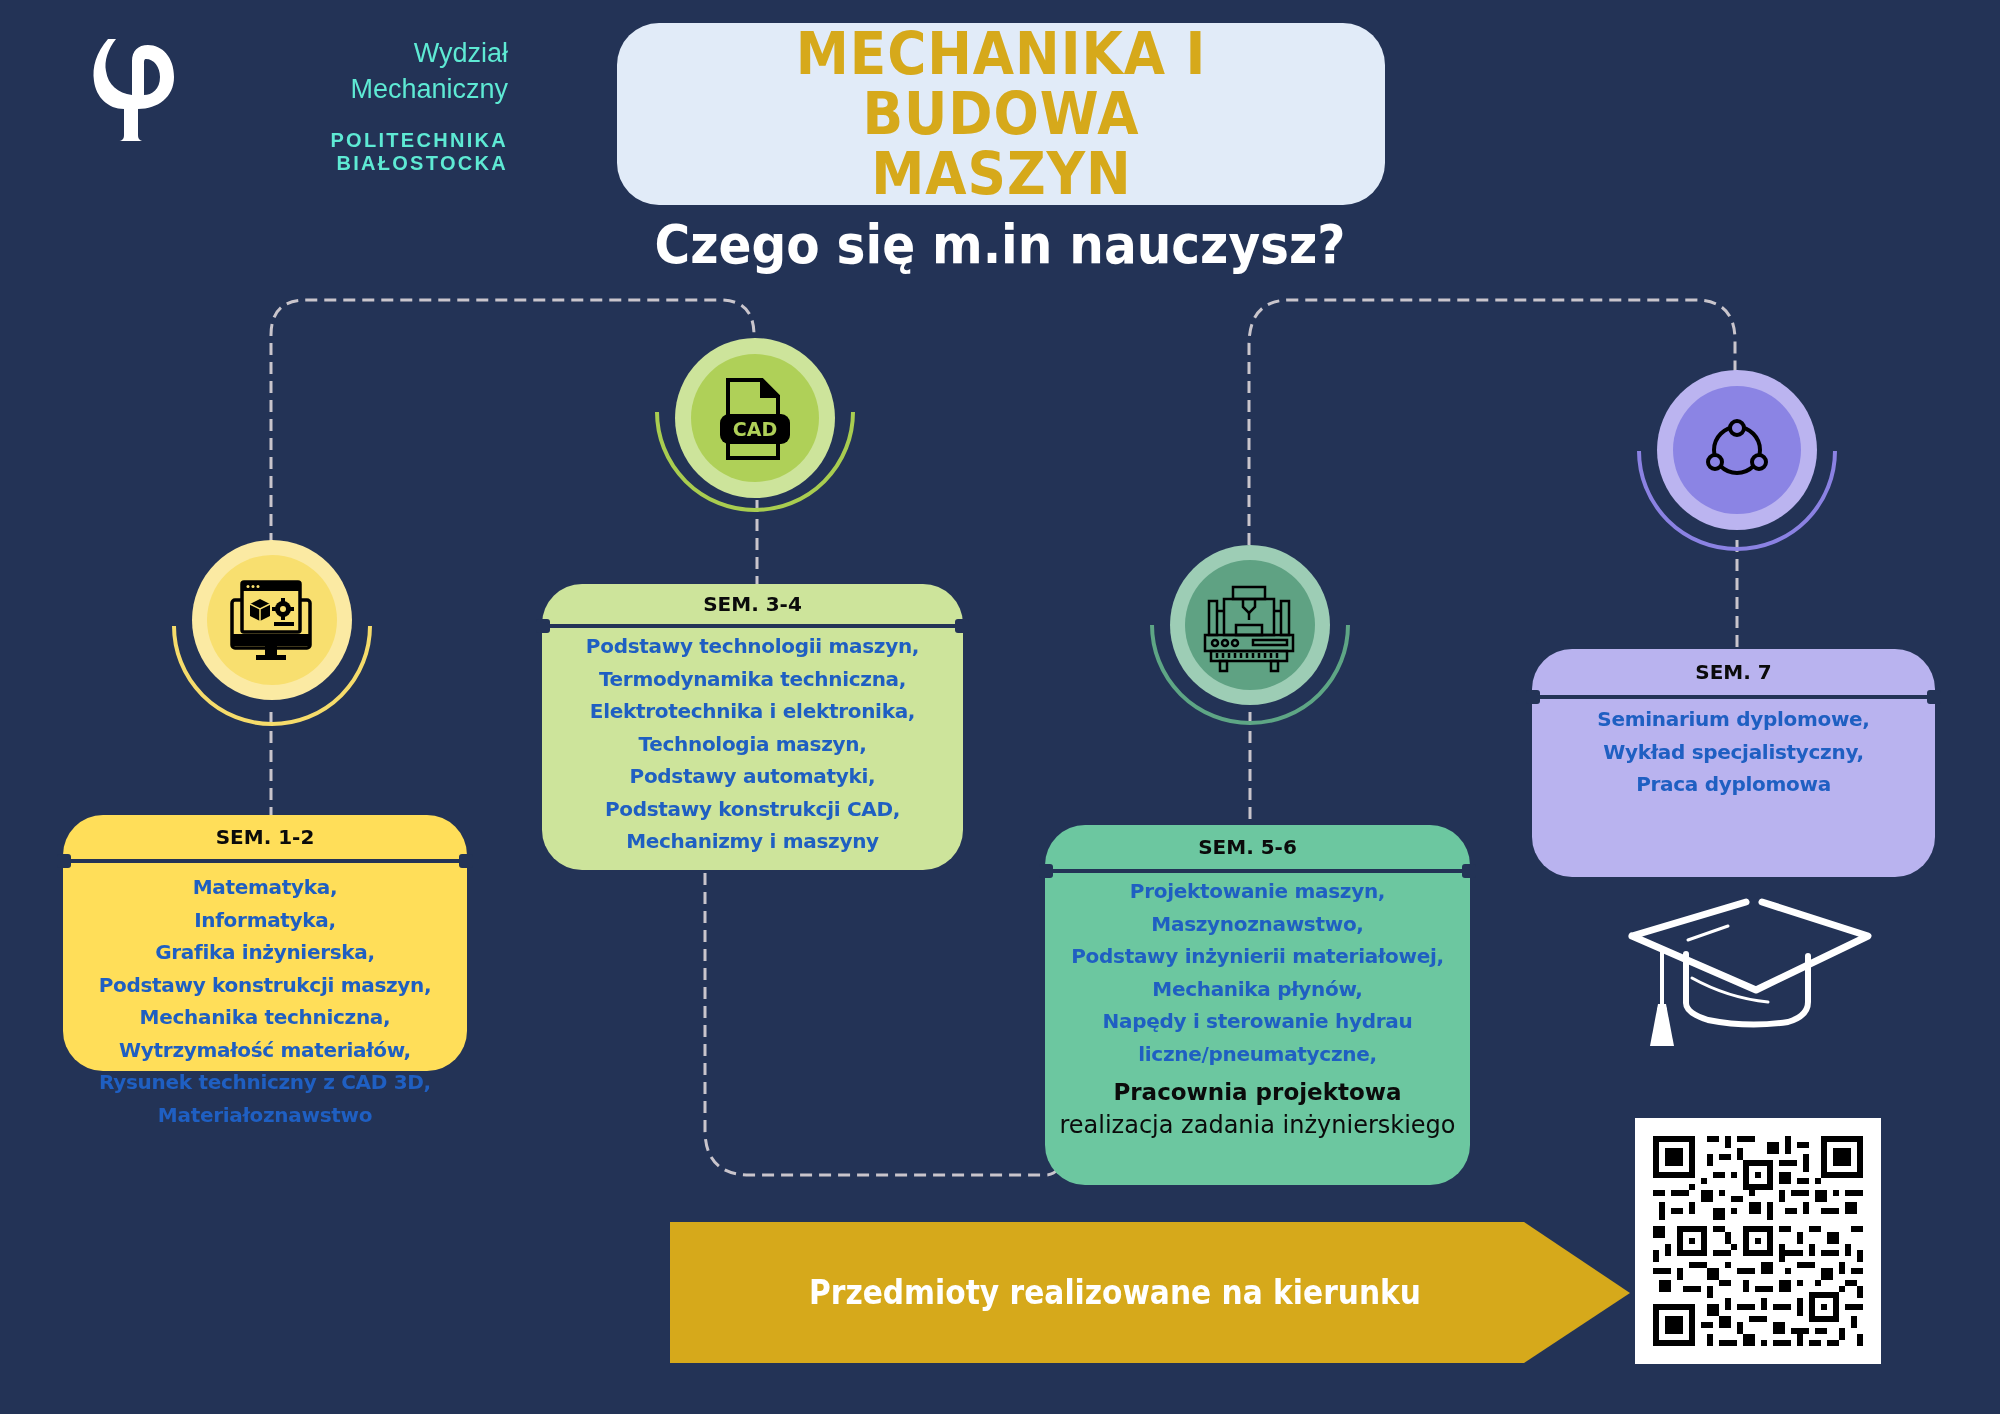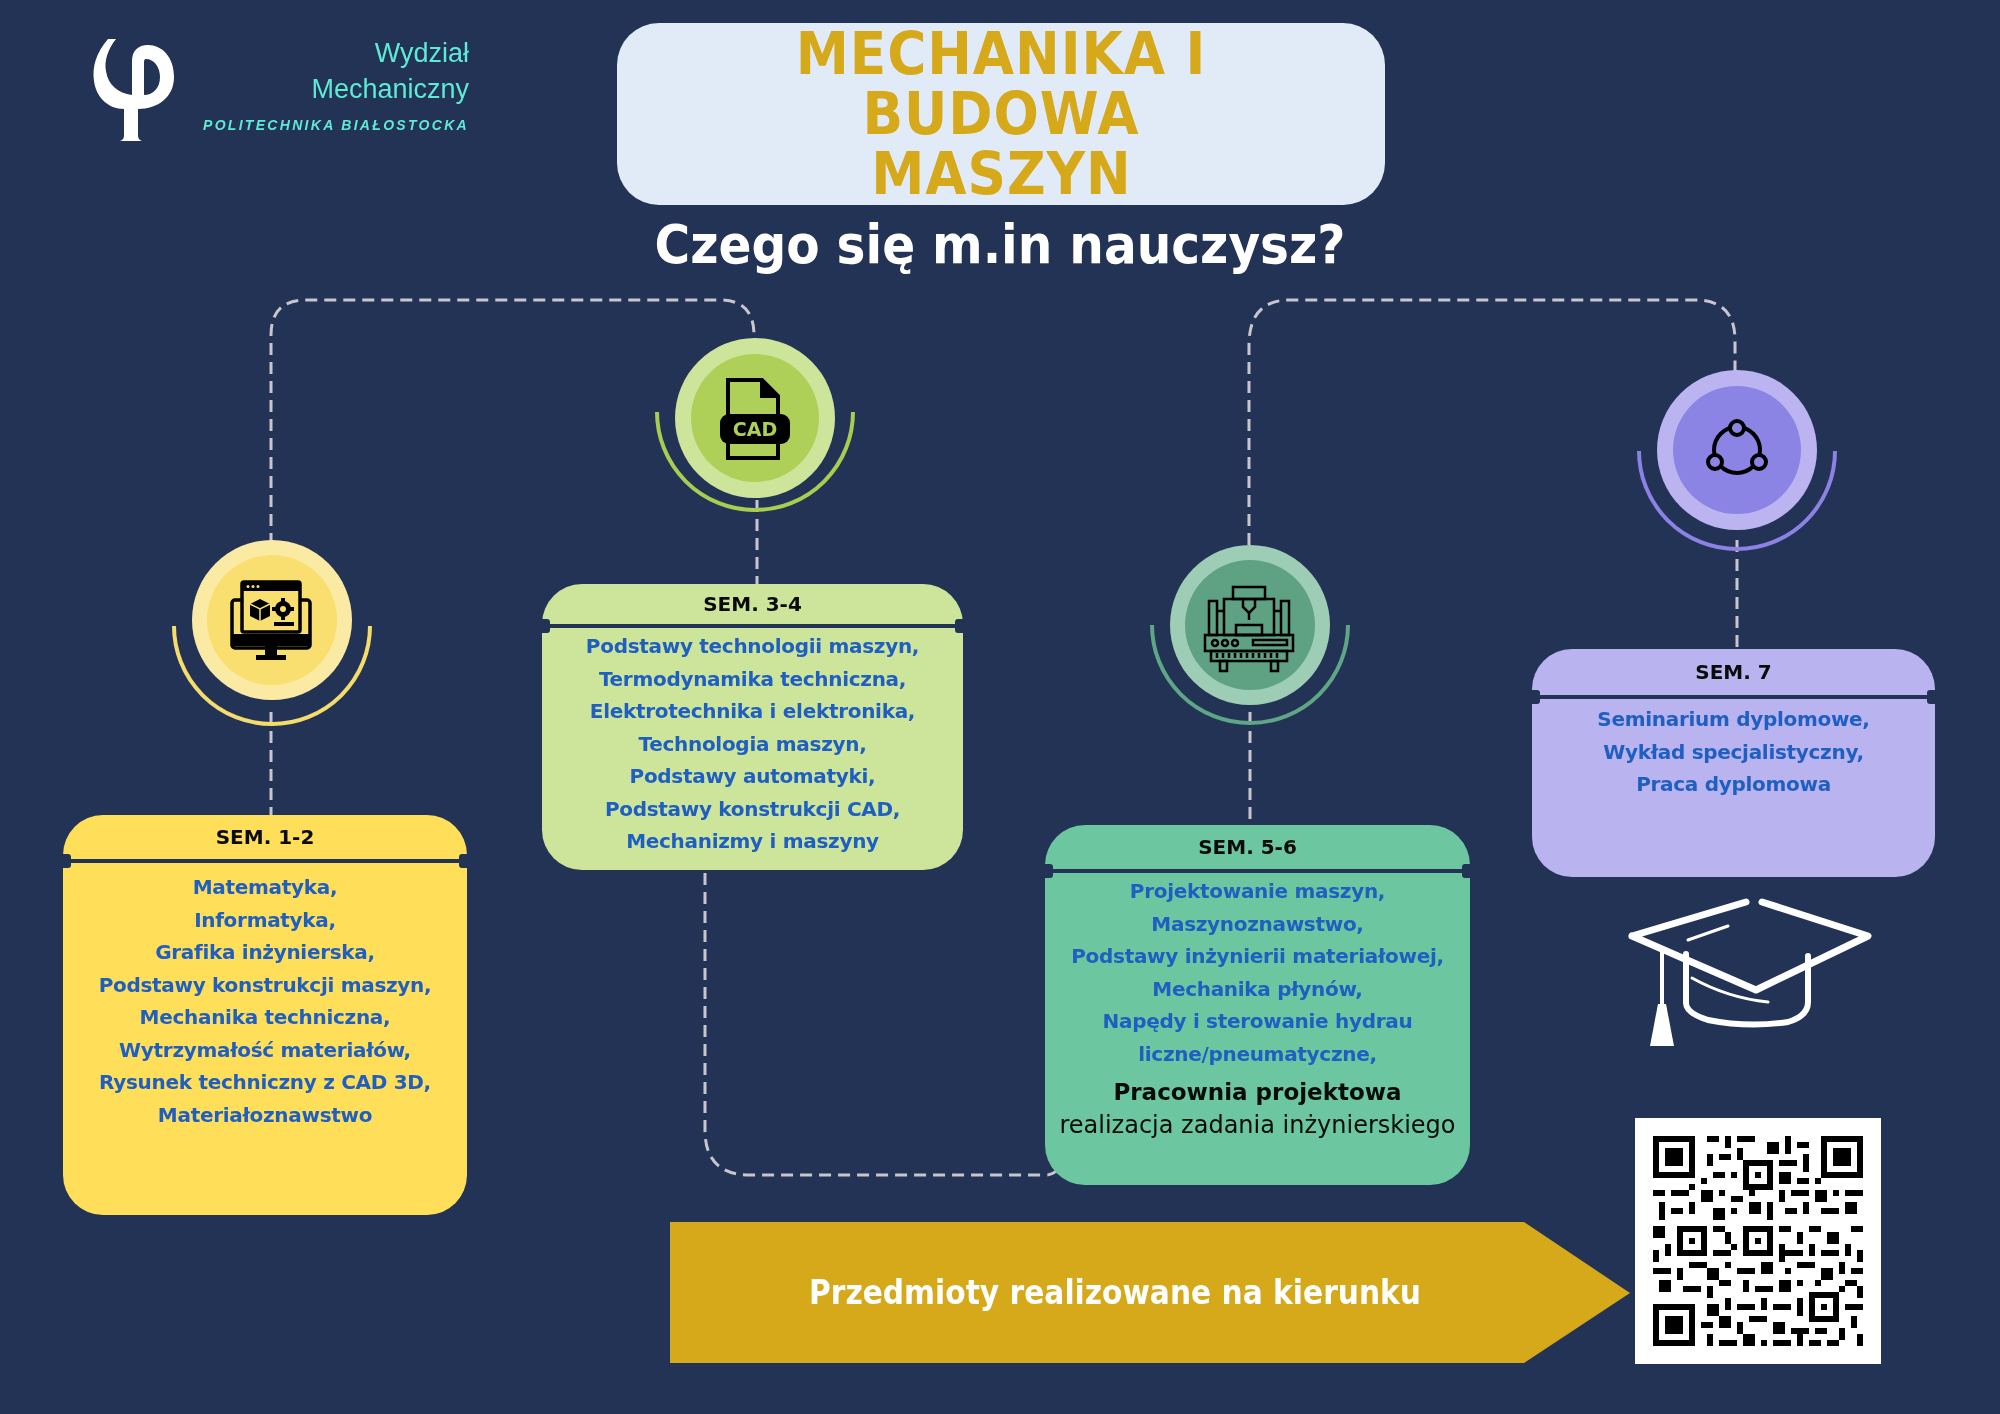--- a/index.html
+++ b/index.html
@@ -7,21 +7,21 @@
     width: 2000px; height: 1414px; position: relative; overflow: hidden;
     background: #233356;
     font-family: "DejaVu Sans", sans-serif;
   }
   .abs { position: absolute; }
   svg.layer { position: absolute; left: 0; top: 0; }
 
   
   .logo-text { color: #5eead4; text-align: right; }
   .logo-line1, .logo-line2 { font-family: "Liberation Sans", sans-serif; font-size: 27px; line-height: 36px; }
-  .logo-line3 { font-family: "Liberation Sans", sans-serif; font-size: 14px; letter-spacing: 2.3px; margin-top: 10px; font-weight: bold; font-style: italic; }
+  .logo-line3 { font-family: "Liberation Sans", sans-serif; font-size: 20px; letter-spacing: 2.3px; margin-top: 22px; font-weight: bold; }
 
   
   .title-box {
     left: 617px; top: 23px; width: 768px; height: 182px;
     background: #e1ebf8; border-radius: 42px;
     display: flex; flex-direction: column; align-items: center; justify-content: center;
   }
   .title-text {
     color: #d6a91b; font-family: "DejaVu Sans", sans-serif; font-weight: bold;
     font-size: 58px; line-height: 60px; text-align: center; letter-spacing: 1px;
@@ -180,21 +180,21 @@
   <circle cx="102" cy="80" r="80" fill="#bbb4f0"></circle>
   <circle cx="102" cy="80" r="64" fill="#8b84e4"></circle>
   <g fill="none" stroke="#000" stroke-width="4">
     <circle cx="102" cy="80" r="23"></circle>
     <circle cx="102" cy="58" r="7" fill="#8b84e4"></circle>
     <circle cx="80" cy="92" r="7" fill="#8b84e4"></circle>
     <circle cx="124" cy="92" r="7" fill="#8b84e4"></circle>
   </g>
 </svg>
 
-<div class="abs card" style="left:63px; top:815px; width:404px; height:400px; background:#ffde59;">
+<div class="abs card" style="left:63px; top:815px; width:404px; height:256px; background:#ffde59;">
   <div class="card-title">SEM. 1-2</div>
   <div class="card-rule"></div>
   <div class="card-items">
     <div class="card-item">Matematyka,</div>
     <div class="card-item">Informatyka,</div>
     <div class="card-item">Grafika inżynierska,</div>
     <div class="card-item">Podstawy konstrukcji maszyn,</div>
     <div class="card-item">Mechanika techniczna,</div>
     <div class="card-item">Wytrzymałość materiałów,</div>
     <div class="card-item">Rysunek techniczny z CAD 3D,</div>

